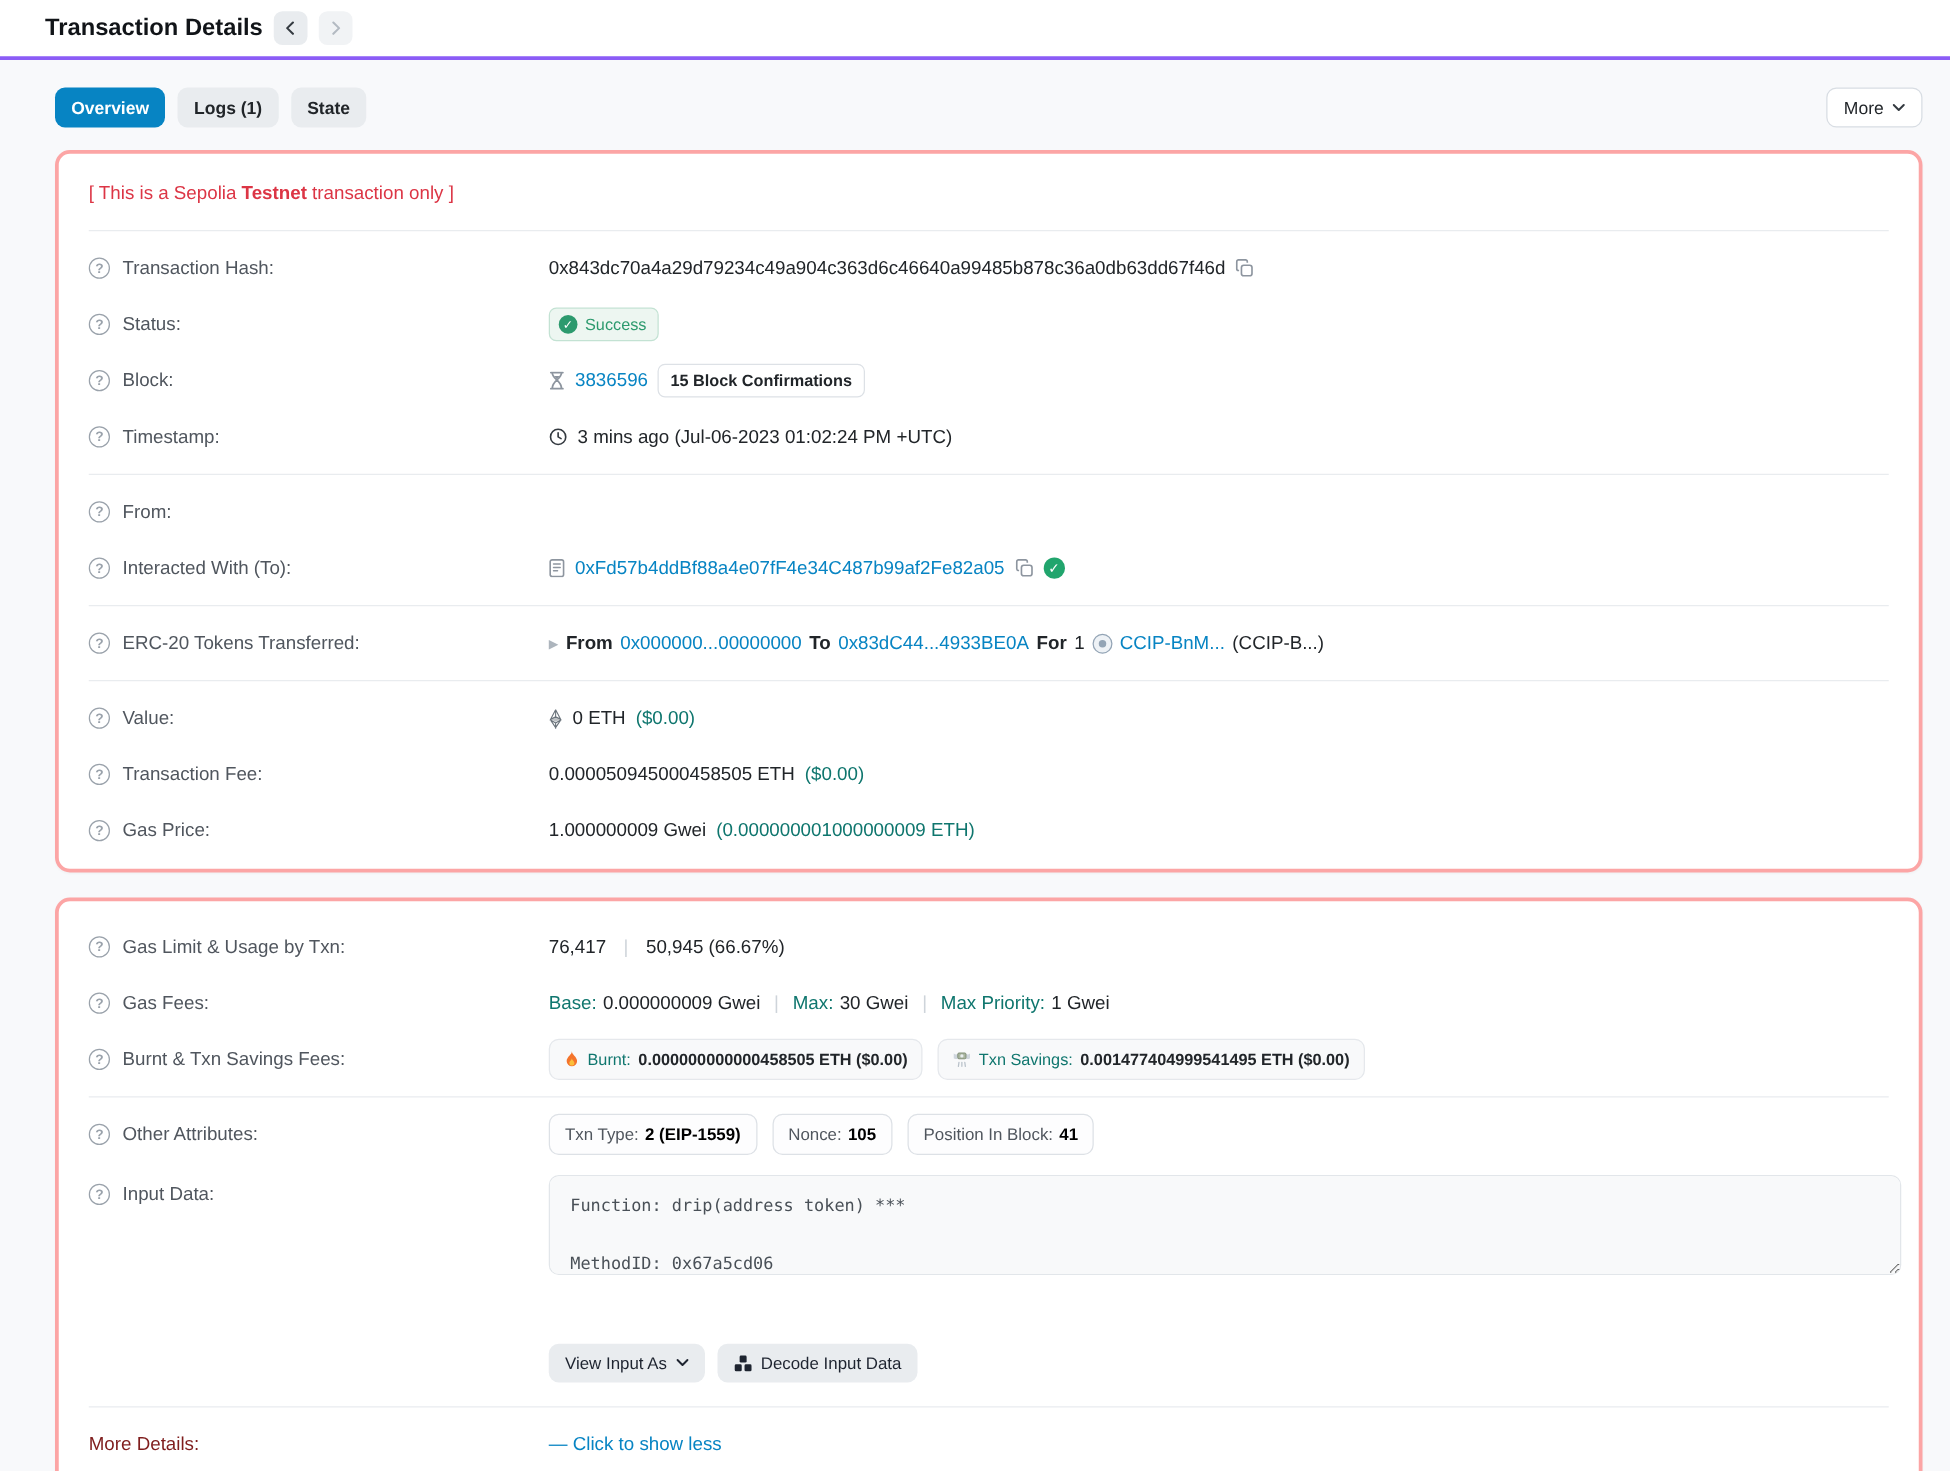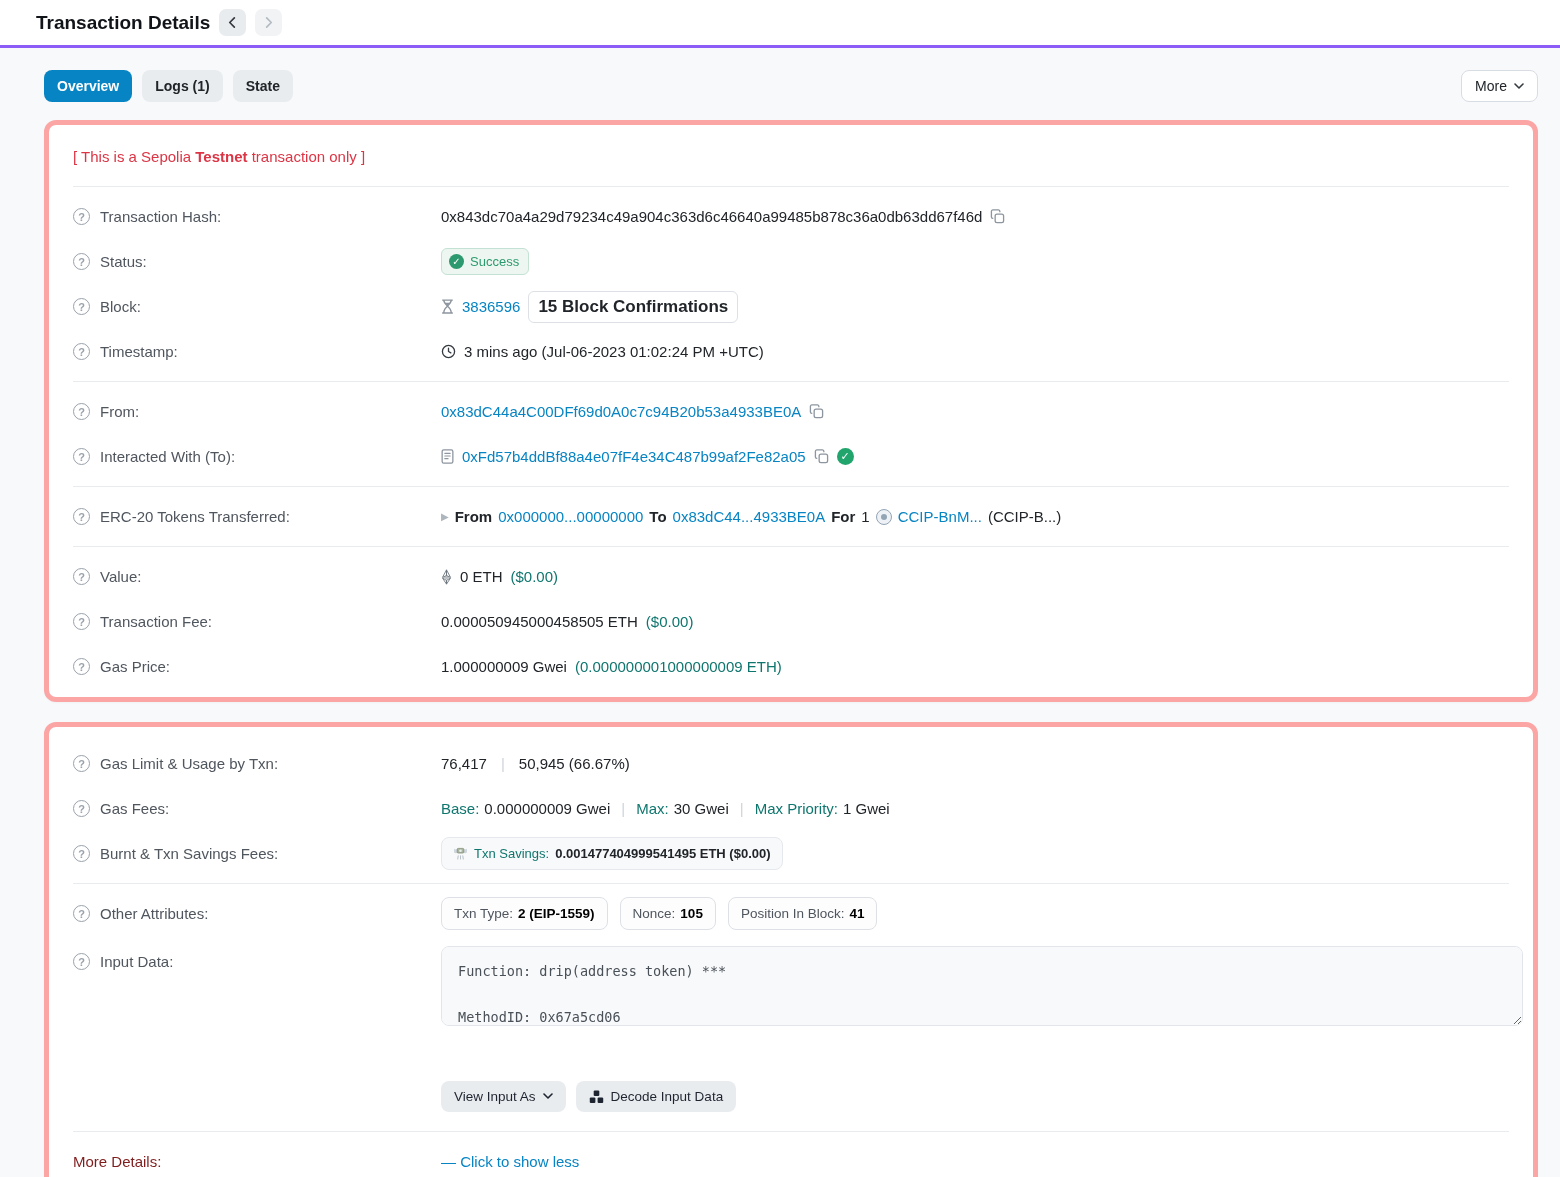--- a/index.html
+++ b/index.html
@@ -40,21 +40,21 @@
     background: #e9ecef; color: #212529; cursor: pointer;
   }
   .tab.active { background: #0784c3; color: #fff; }
   .more-btn {
     background: #fff; border: 1px solid #d8dde3; border-radius: 8px;
     padding: 7px 13px; font-family: inherit; font-size: 14px; color: #212529;
     display: inline-flex; align-items: center; gap: 7px; cursor: pointer;
   }
   
   .card {
-    background: #fff; border: 5px solid #fca5a5; border-radius: 12px;
+    background: #fff; border: 3px solid #fca5a5; border-radius: 12px;
     margin: 0 22px 20px 44px; padding: 8px 24px;
     box-shadow: 0 1px 2px rgba(30,34,40,.03);
   }
   .divider { border: 0; border-top: 1px solid #e9ecef; margin: 7px 0; }
   .warning {
     color: #dc3545; padding: 15px 0 14px; font-size: 15px;
   }
   .warning b { font-weight: 700; }
   
   .row { display: flex; align-items: center; min-height: 45px; padding: 3px 0; }
@@ -87,21 +87,21 @@
   .check-circle {
     width: 15px; height: 15px; border-radius: 50%; background: #2c9a6e;
     color: #fff; font-size: 10px; display: inline-flex; align-items: center; justify-content: center;
   }
   .verified-circle {
     width: 17px; height: 17px; border-radius: 50%; background: #21a56d;
     color: #fff; font-size: 11px; display: inline-flex; align-items: center; justify-content: center;
   }
   .badge-plain {
     background: #fff; border: 1px solid #dde1e6; border-radius: 6px;
-    padding: 5px 9px; font-size: 17px; font-weight: 700; color: #212529;
+    padding: 5px 9px; font-size: 13px; font-weight: 700; color: #212529;
   }
   .fee-badge {
     display: inline-flex; align-items: center; gap: 6px;
     background: #f8f9fa; border: 1px solid #e5e8ec; border-radius: 8px;
     padding: 8px 11px; font-size: 13px;
   }
   .fee-badge .val { font-weight: 700; color: #212529; }
   .attr-badge {
     display: inline-flex; align-items: center; gap: 5px;
     background: #fdfdfe; border: 1px solid #dde1e6; border-radius: 8px;
@@ -241,29 +241,20 @@
     </div>
   </div>
 
   <hr class="divider">
 
   <div class="row">
     <div class="row-label">
       <span class="qicon">?</span>
       <span>From:</span>
     </div>
-    <div class="row-value">
-      <a class="link">0x83dC44a4C00DFf69d0A0c7c94B20b53a4933BE0A</a>
-      <button class="icon-btn">
-        <svg width="15" height="15" viewBox="0 0 16 16">
-            <rect x="5.5" y="5.5" width="9" height="9" rx="2" fill="none" stroke="currentColor" stroke-width="1.4"></rect>
-            <path d="M10.5 3.5v-1a1.5 1.5 0 0 0-1.5-1.5H3A1.5 1.5 0 0 0 1.5 2.5v6A1.5 1.5 0 0 0 3 10h0.5" fill="none" stroke="currentColor" stroke-width="1.4"></path>
-          </svg>
-      </button>
-    </div>
   </div>
 
   <div class="row">
     <div class="row-label">
       <span class="qicon">?</span>
       <span>Interacted With (To):</span>
     </div>
     <div class="row-value">
       <span class="gicon">
         <svg width="13" height="15" viewBox="0 0 12 14">
@@ -375,20 +366,30 @@
       <span>1 Gwei</span>
     </div>
   </div>
 
   <div class="row">
     <div class="row-label">
       <span class="qicon">?</span>
       <span>Burnt &amp; Txn Savings Fees:</span>
     </div>
     <div class="row-value badge-gap">
+      <span class="fee-badge">
+        <span>
+          <svg width="13" height="15" viewBox="0 0 14 16">
+              <path d="M7 0.5C7.3 4 2.5 5.4 2.5 9.5a4.5 4.5 0 0 0 9 0C11.5 5.4 6.7 4 7 .5z" fill="#f4742c"></path>
+              <path d="M7 6.5c.2 2.2-2.2 2.6-2.2 4.6a2.2 2.2 0 0 0 4.4 0C9.2 9.1 6.8 8.7 7 6.5z" fill="#fbbf3b"></path>
+            </svg>
+        </span>
+        <span class="muted">Burnt:</span>
+        <span class="val">0.000000000000458505 ETH ($0.00)</span>
+      </span>
       <span class="fee-badge">
         <span>
           <svg width="15" height="13" viewBox="0 0 16 14">
               <path d="M1 2c1.5 1 2.5 1 4 0v4C3.5 7 2.5 7 1 6zM15 2c-1.5 1-2.5 1-4 0v4c1.5 1 2.5 1 4 0z" fill="#cfd6dd"></path>
               <rect x="4.5" y="1.5" width="7" height="5" rx="1" fill="#aab6a0" stroke="#7d8a73" stroke-width=".8"></rect>
               <circle cx="8" cy="4" r="1.4" fill="#e9eef0"></circle>
               <path d="M5.5 9.5 5 13M8 9.5V13M10.5 9.5l.5 3.5" stroke="#b9c2ca" stroke-width="1.1" stroke-linecap="round"></path>
             </svg>
         </span>
         <span class="muted">Txn Savings:</span>

